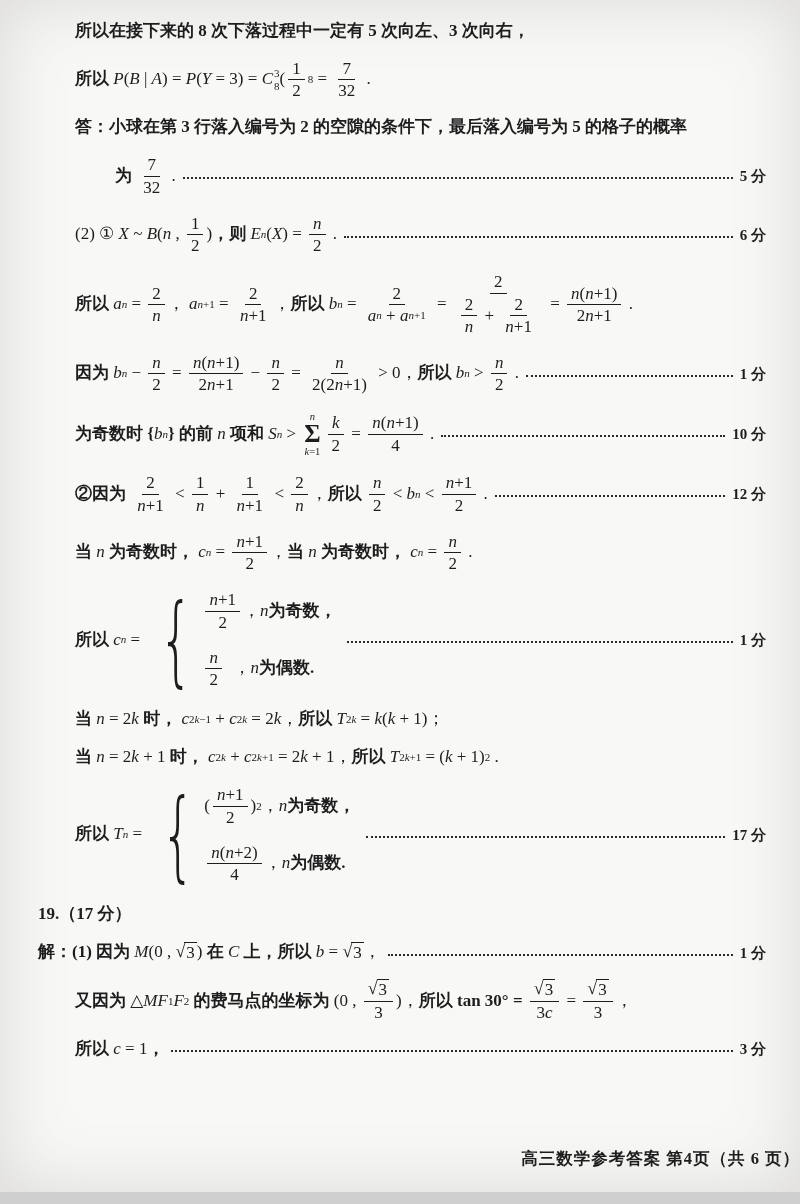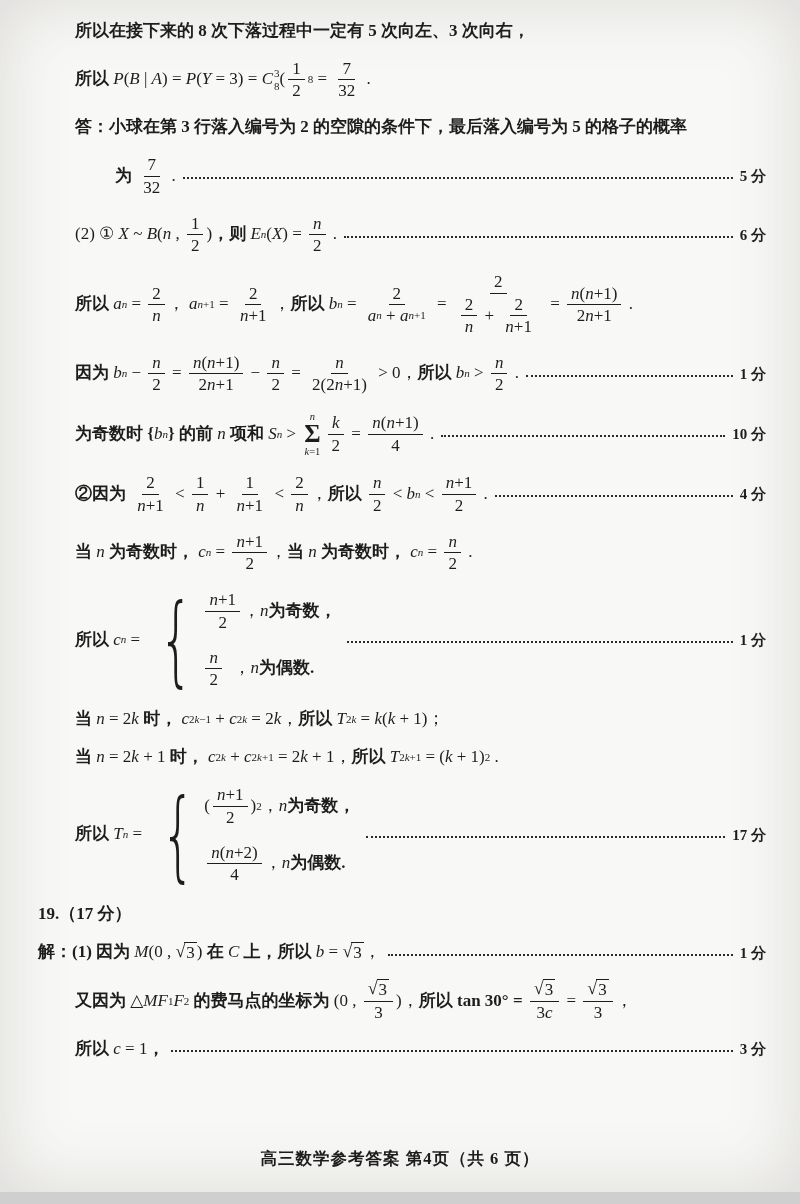--- a/index.html
+++ b/index.html
@@ -34,21 +34,21 @@
   .sum{display:inline-flex;flex-direction:column;align-items:center;margin:0 4px;line-height:1;}
   .stop,.sbot{font-size:10.5px;line-height:1.1;}
   .sigma{font-size:25px;line-height:0.95;font-weight:600;}
   .cases{display:inline-flex;align-items:center;margin:0 4px;}
   .brace{font-size:88px;font-weight:300;line-height:1;transform:scale(0.62,1.12);transform-origin:center;font-family:"DejaVu Sans",sans-serif;margin-right:-2px;color:#1d1d1d;}
   .crows{display:inline-flex;flex-direction:column;gap:14px;}
   .crow{display:flex;align-items:center;}
   .dots{flex:1 1 auto;min-width:26px;height:0;border-bottom:2.4px dotted #2a2a2a;margin:0 7px;transform:translateY(2px);}
   .score{white-space:nowrap;font-weight:700;font-size:15px;}
   .footer{
-    position:absolute;left:0;bottom:22px;width:100%;text-align:center;
+    position:absolute;left:0;bottom:22px;width:100%;text-align:right;
     font-weight:700;font-size:16.5px;color:#1d1d1d;letter-spacing:1px;
   }
 </style>
 </head>
 <body>
 
 <div class="page">
   <div class="content" id="content">
       <div class="line ind1">
         <span class="cn">所以在接下来的 8 次下落过程中一定有 5 次向左、3 次向右，</span>
@@ -277,21 +277,21 @@
         </span>
         <span class="mx"> &lt; <span class="mvar">b</span></span>
         <sub class="msub"><span class="mvar">n</span></sub>
         <span class="mx"> &lt; </span>
         <span class="frac">
           <span class="fn"><span class="mvar">n</span>+1</span>
           <span class="fd">2</span>
         </span>
         <span class="mx"> .</span>
         <span class="dots"></span>
-        <span class="score">4 分</span>
+        <span class="score">12 分</span>
       </div>
       <div class="line ind1">
         <span class="cn">当 </span>
         <span class="mx"><span class="mvar">n</span></span>
         <span class="cn"> 为奇数时， </span>
         <span class="mx"><span class="mvar">c</span></span>
         <sub class="msub"><span class="mvar">n</span></sub>
         <span class="mx"> = </span>
         <span class="frac">
           <span class="fn"><span class="mvar">n</span>+1</span>

